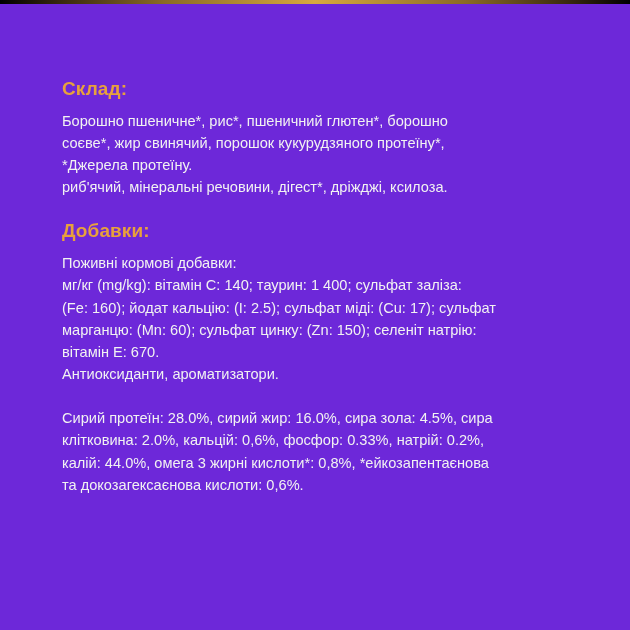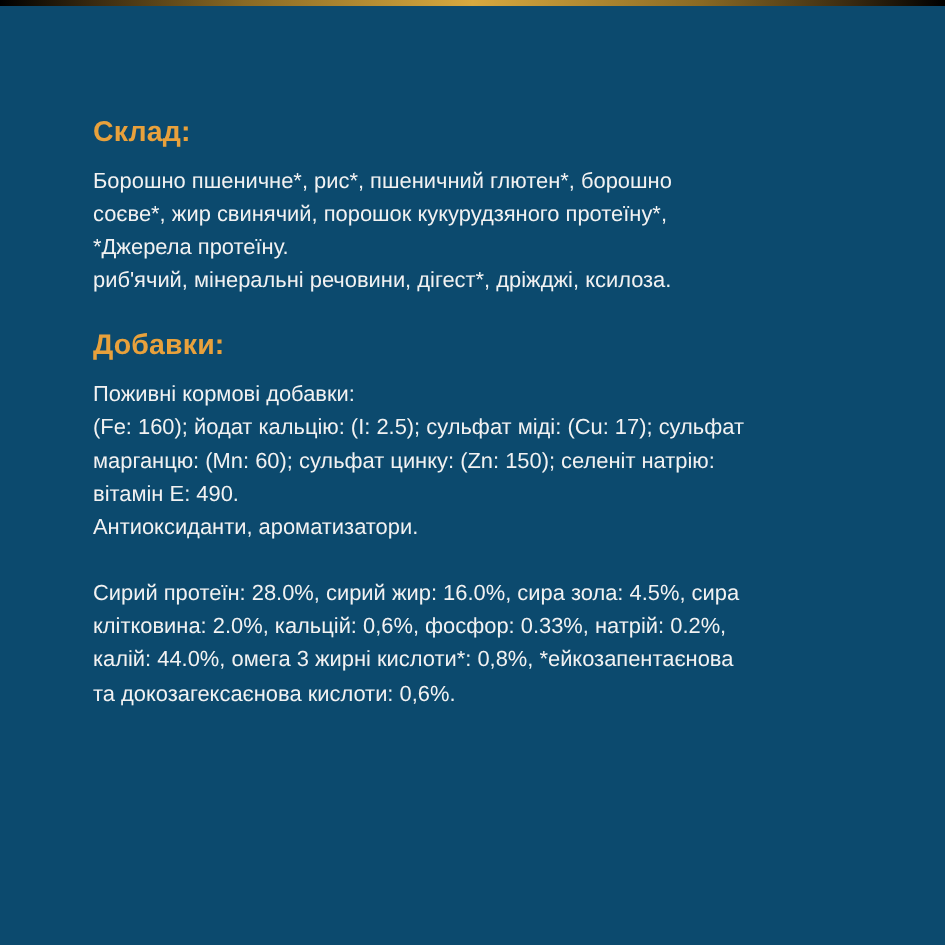--- a/index.html
+++ b/index.html
@@ -10,21 +10,21 @@
     width: 630px;
     height: 630px;
     background: #000000;
     font-family: "Liberation Sans", sans-serif;
     overflow: hidden;
   }
   .page {
     position: relative;
     width: 630px;
     height: 630px;
-    background: #0c4a6e;
+    background: #6d28d9;
     box-sizing: border-box;
   }
   .top-rule {
     position: absolute;
     top: 0;
     left: 0;
     width: 630px;
     height: 4px;
     background: linear-gradient(to right,
         #000000 0%,
@@ -85,23 +85,24 @@
         <span class="line">соєве*, жир свинячий, порошок кукурудзяного протеїну*,</span>
         <span class="line">*Джерела протеїну.</span>
         <span class="line">риб'ячий, мінеральні речовини, дігест*, дріжджі, ксилоза.</span>
       </div>
     </div>
 
     <div class="section sec-additives">
       <h2 class="section-title">Добавки:</h2>
       <div class="section-body">
         <span class="line">Поживні кормові добавки:</span>
+        <span class="line">мг/кг (mg/kg): вітамін C: 140; таурин: 1 400; сульфат заліза:</span>
         <span class="line">(Fe: 160); йодат кальцію: (I: 2.5); сульфат міді: (Cu: 17); сульфат</span>
         <span class="line">марганцю: (Mn: 60); сульфат цинку: (Zn: 150); селеніт натрію:</span>
-        <span class="line">вітамін E: 490.</span>
+        <span class="line">вітамін E: 670.</span>
         <span class="line">Антиоксиданти, ароматизатори.</span>
       </div>
     </div>
 
     <div class="section sec-nutrients">
       <div class="section-body">
         <span class="line">Сирий протеїн: 28.0%, сирий жир: 16.0%, сира зола: 4.5%, сира</span>
         <span class="line">клітковина: 2.0%, кальцій: 0,6%, фосфор: 0.33%, натрій: 0.2%,</span>
         <span class="line">калій: 44.0%, омега 3 жирні кислоти*: 0,8%, *ейкозапентаєнова</span>
         <span class="line">та докозагексаєнова кислоти: 0,6%.</span>

